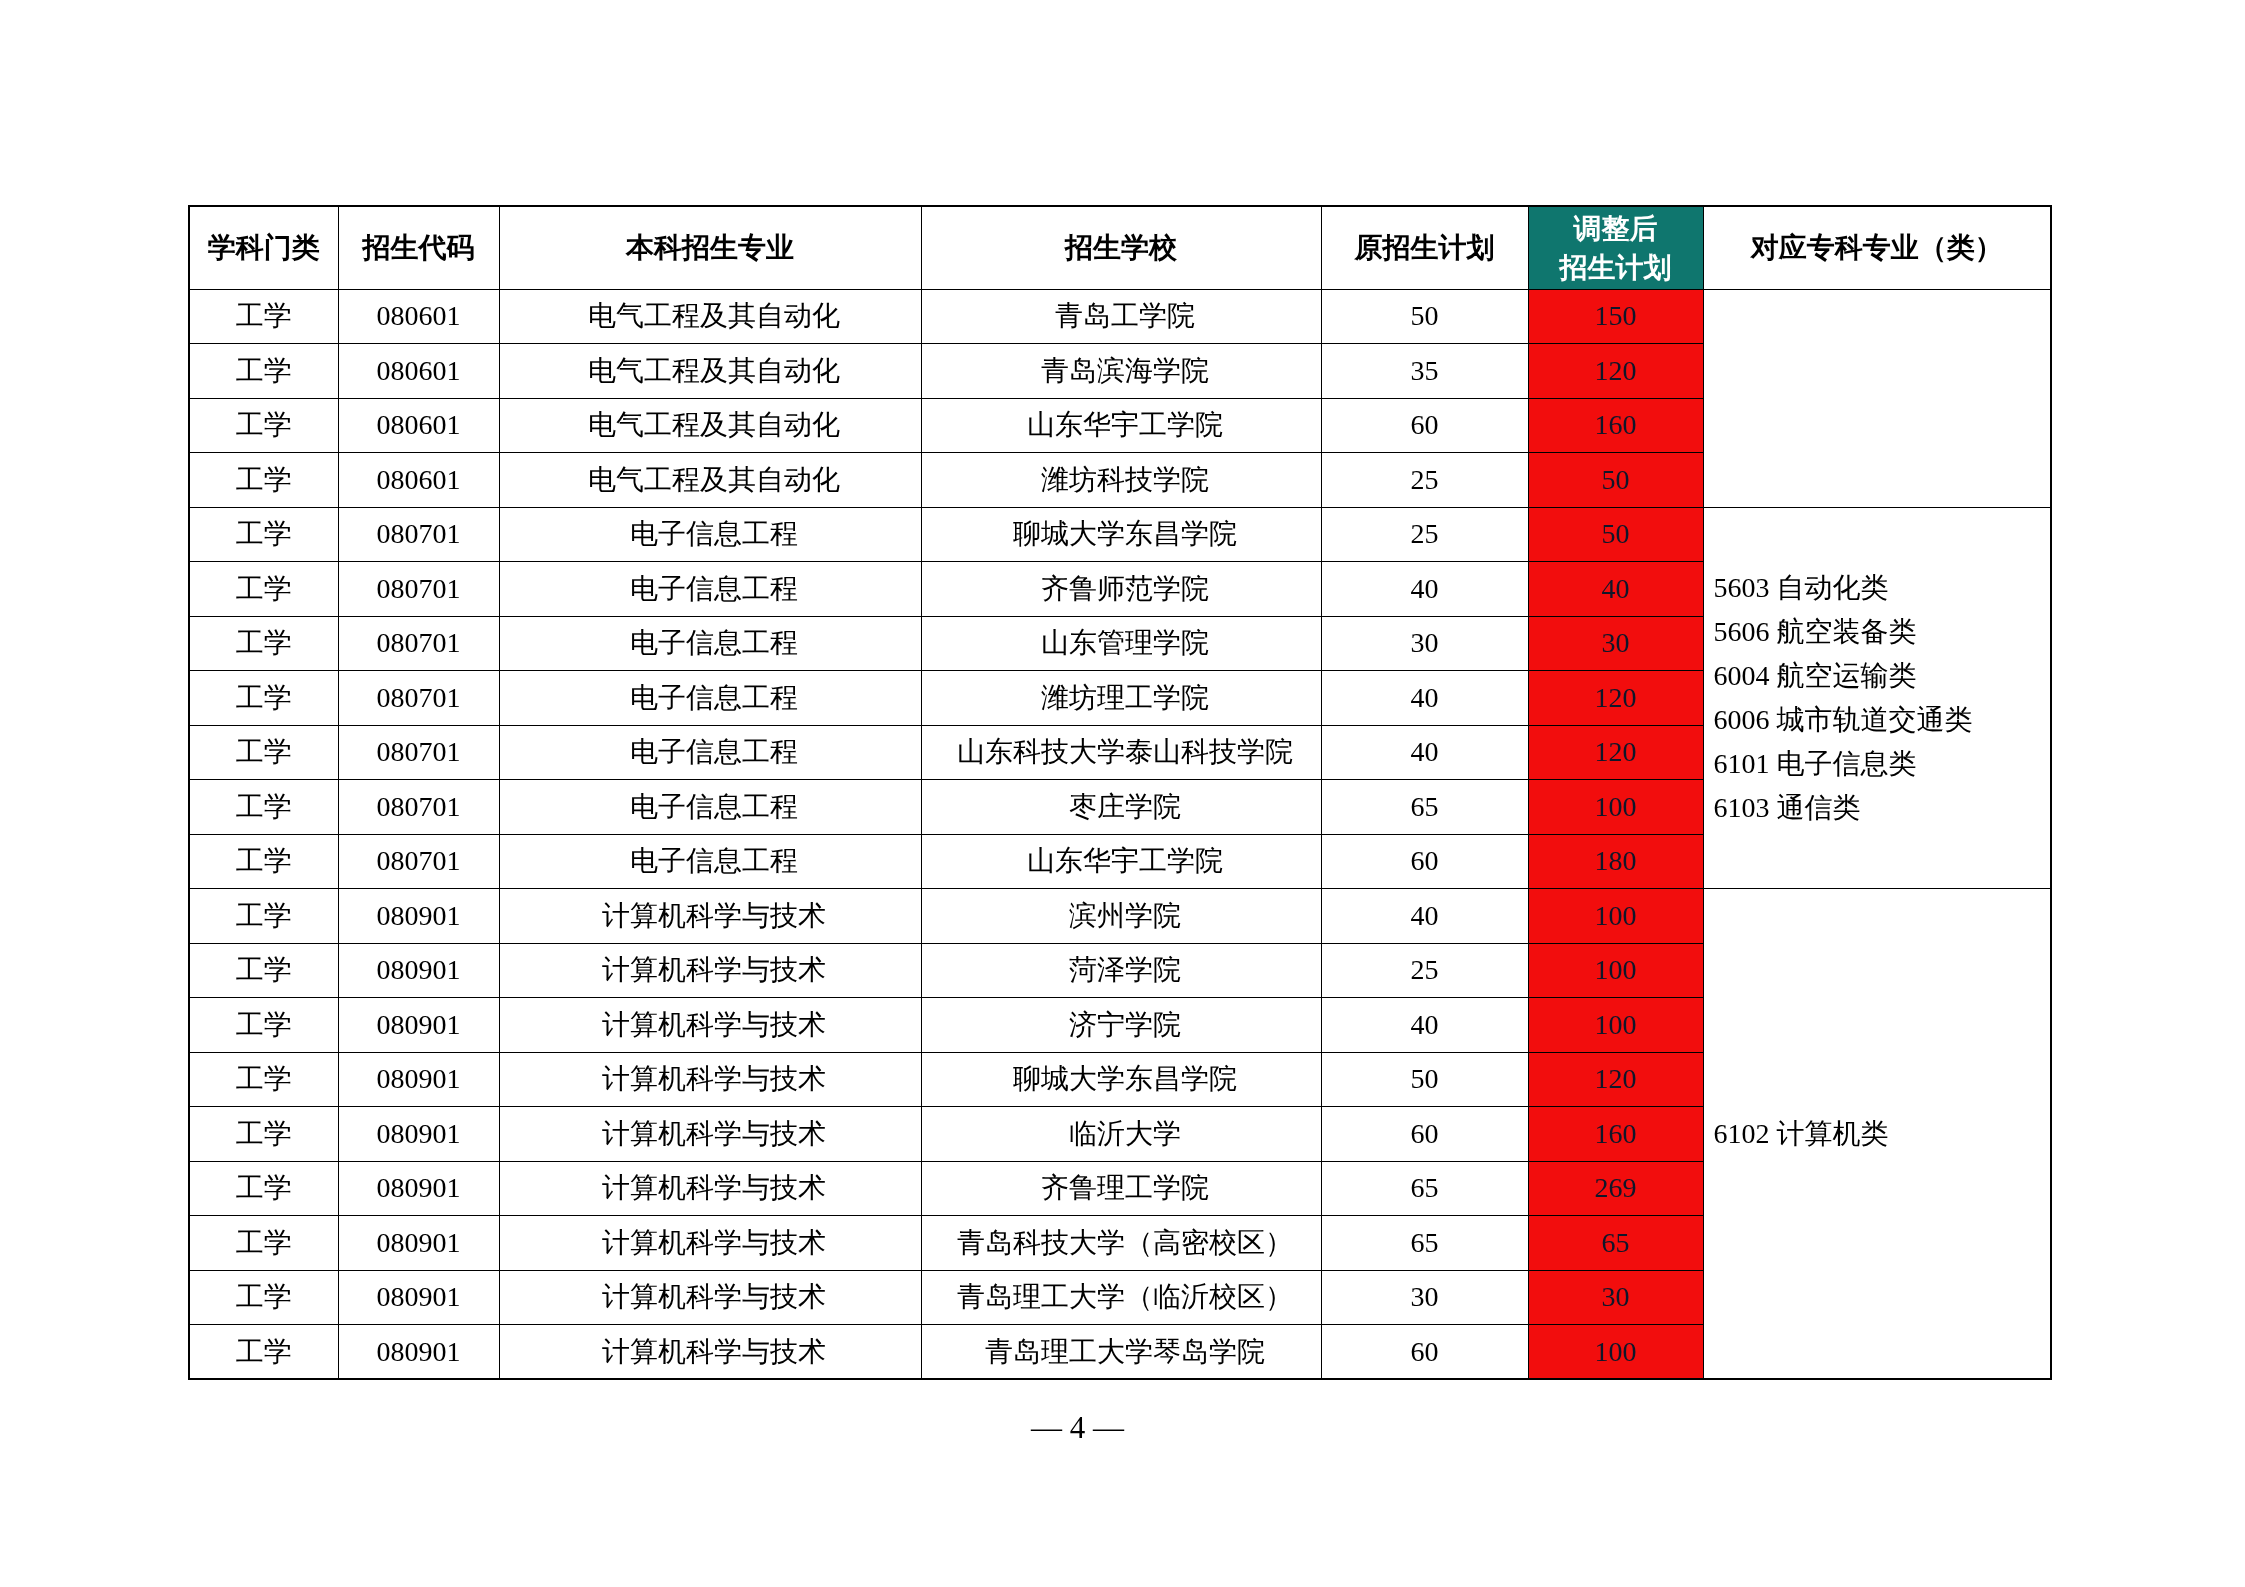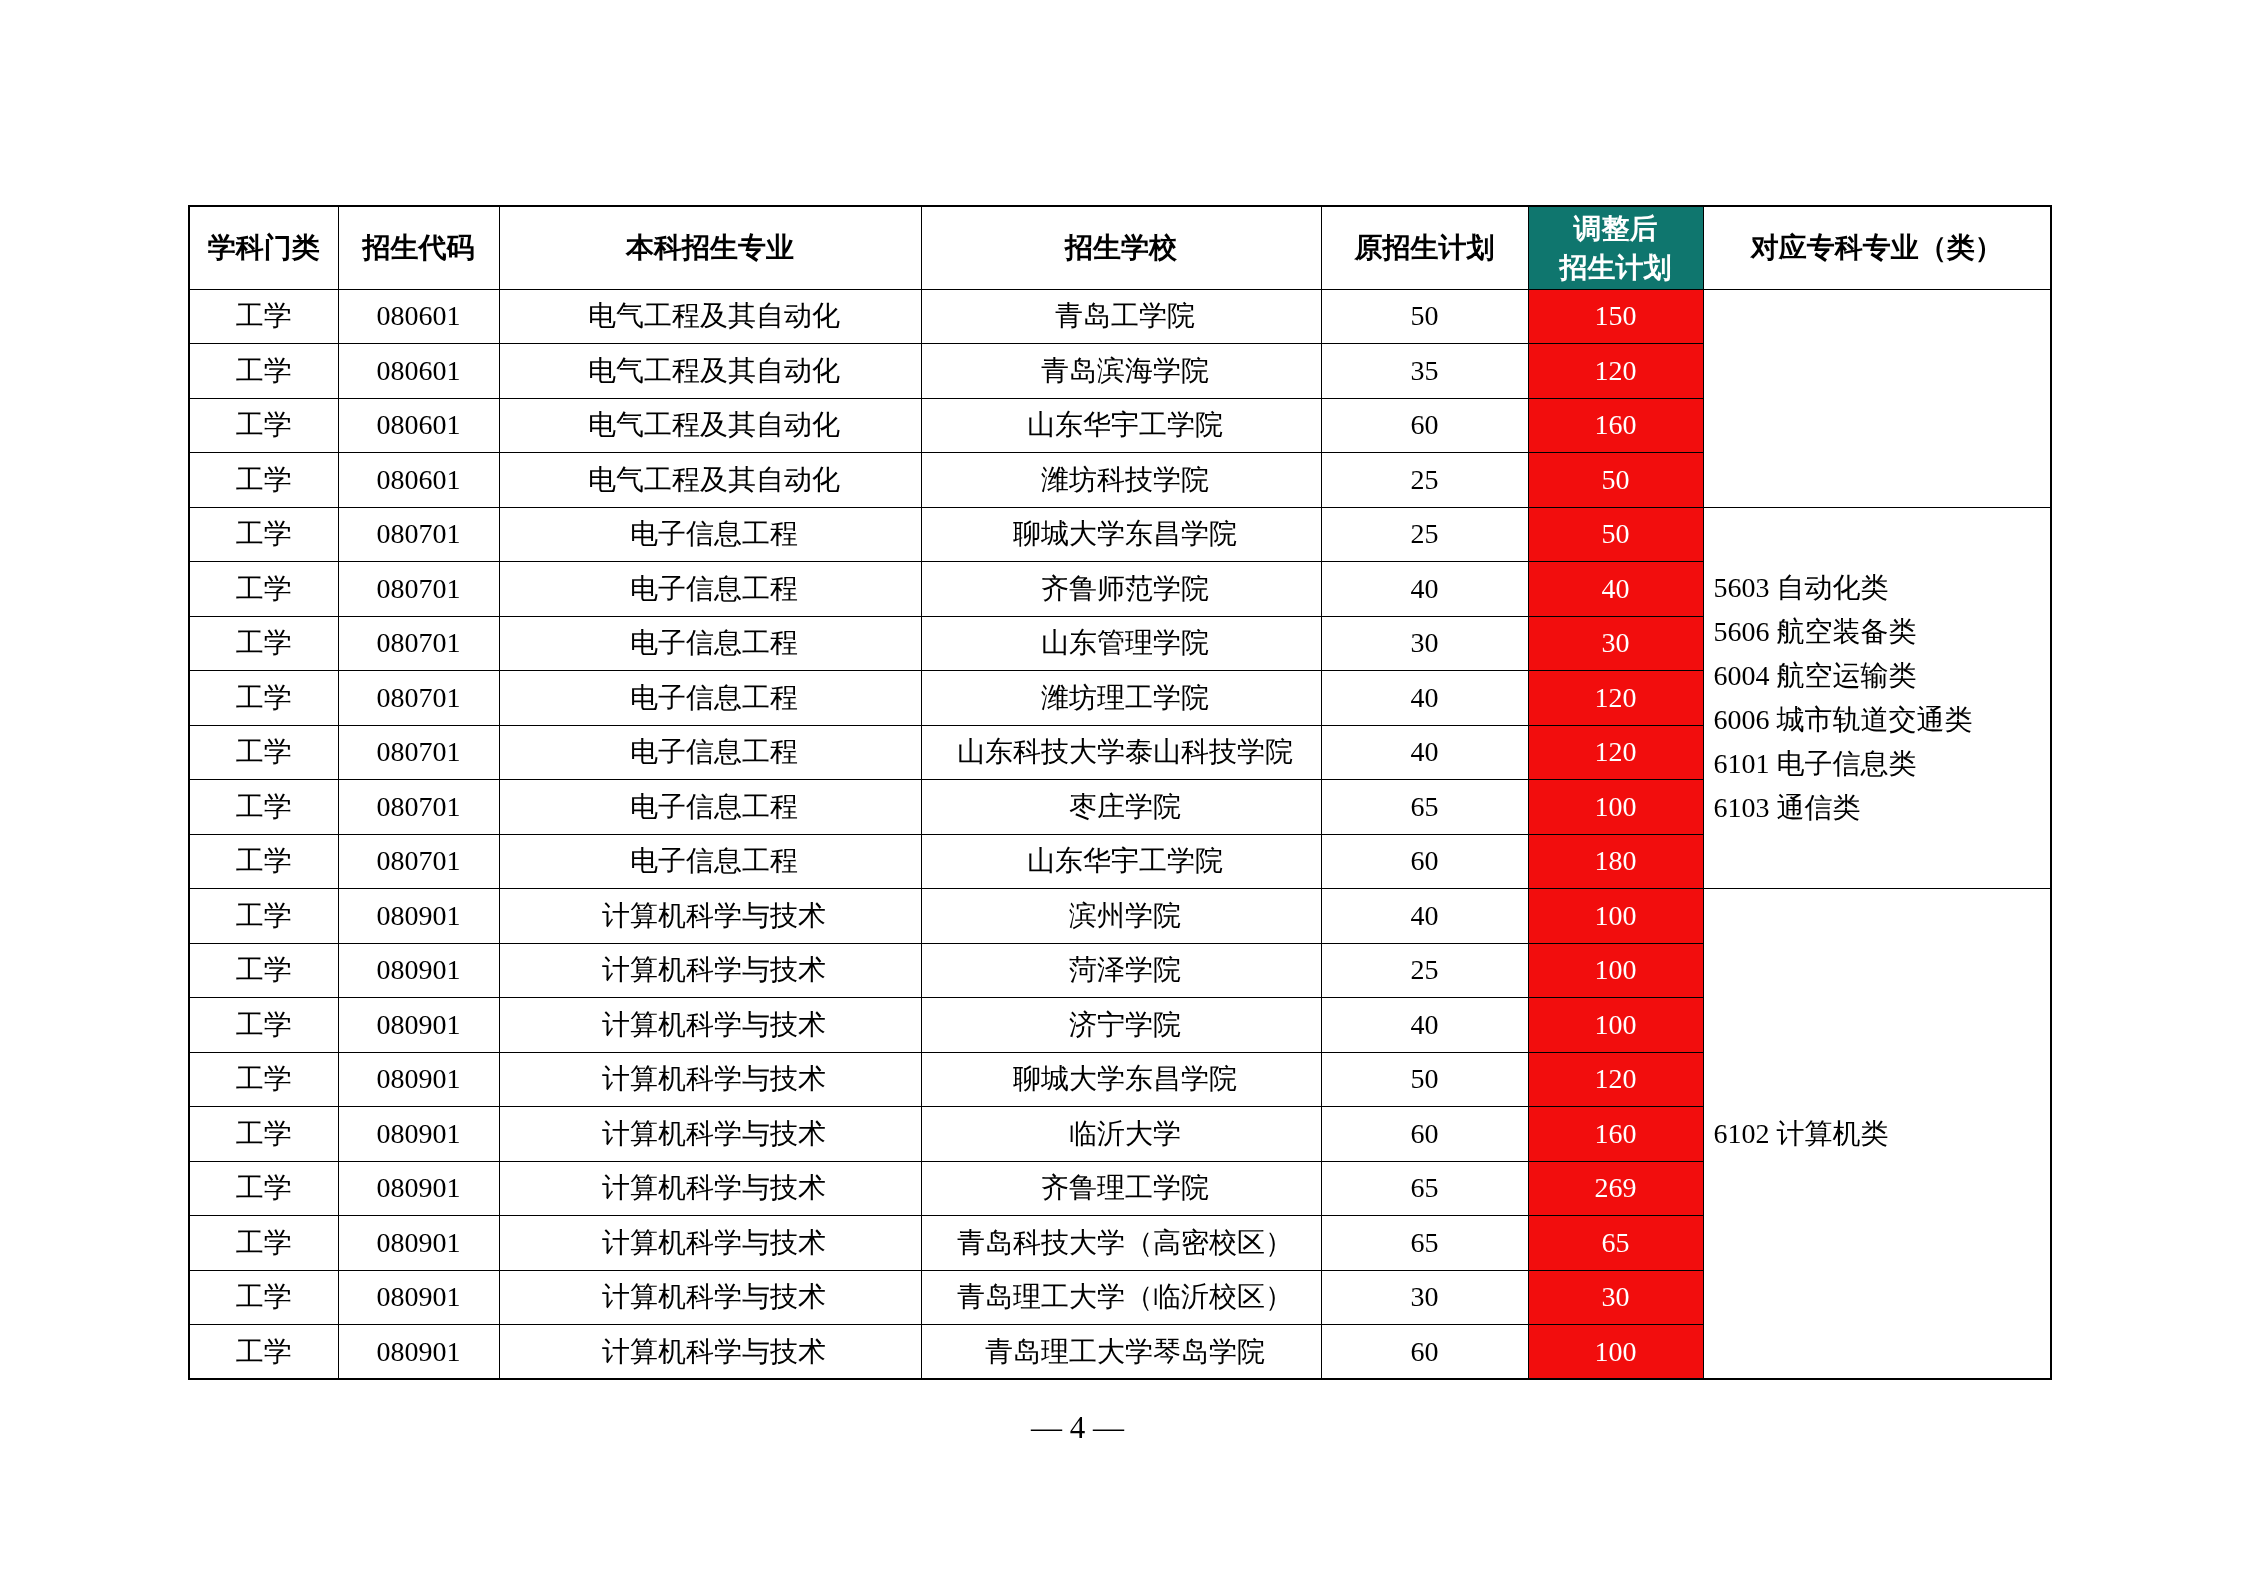--- a/index.html
+++ b/index.html
@@ -31,21 +31,21 @@
   td { text-align:center; vertical-align:middle; }
   td.left { text-align:center; padding-left:9px; }
   th.red-hdr {
     background:#0f766e;
     color:#ffffff;
     line-height:39px;
     text-align:center;
   }
   td.red-cell {
     background:#f20d0d;
-    color:#ffffff;
+    color:#0f172a;
   }
   td.spec {
     text-align:left;
     padding-left:10px;
     vertical-align:middle;
     white-space:normal;
     margin-left:22px;
   }
   td.spec div { line-height:44px; font-size:28px; }
   .footer {

